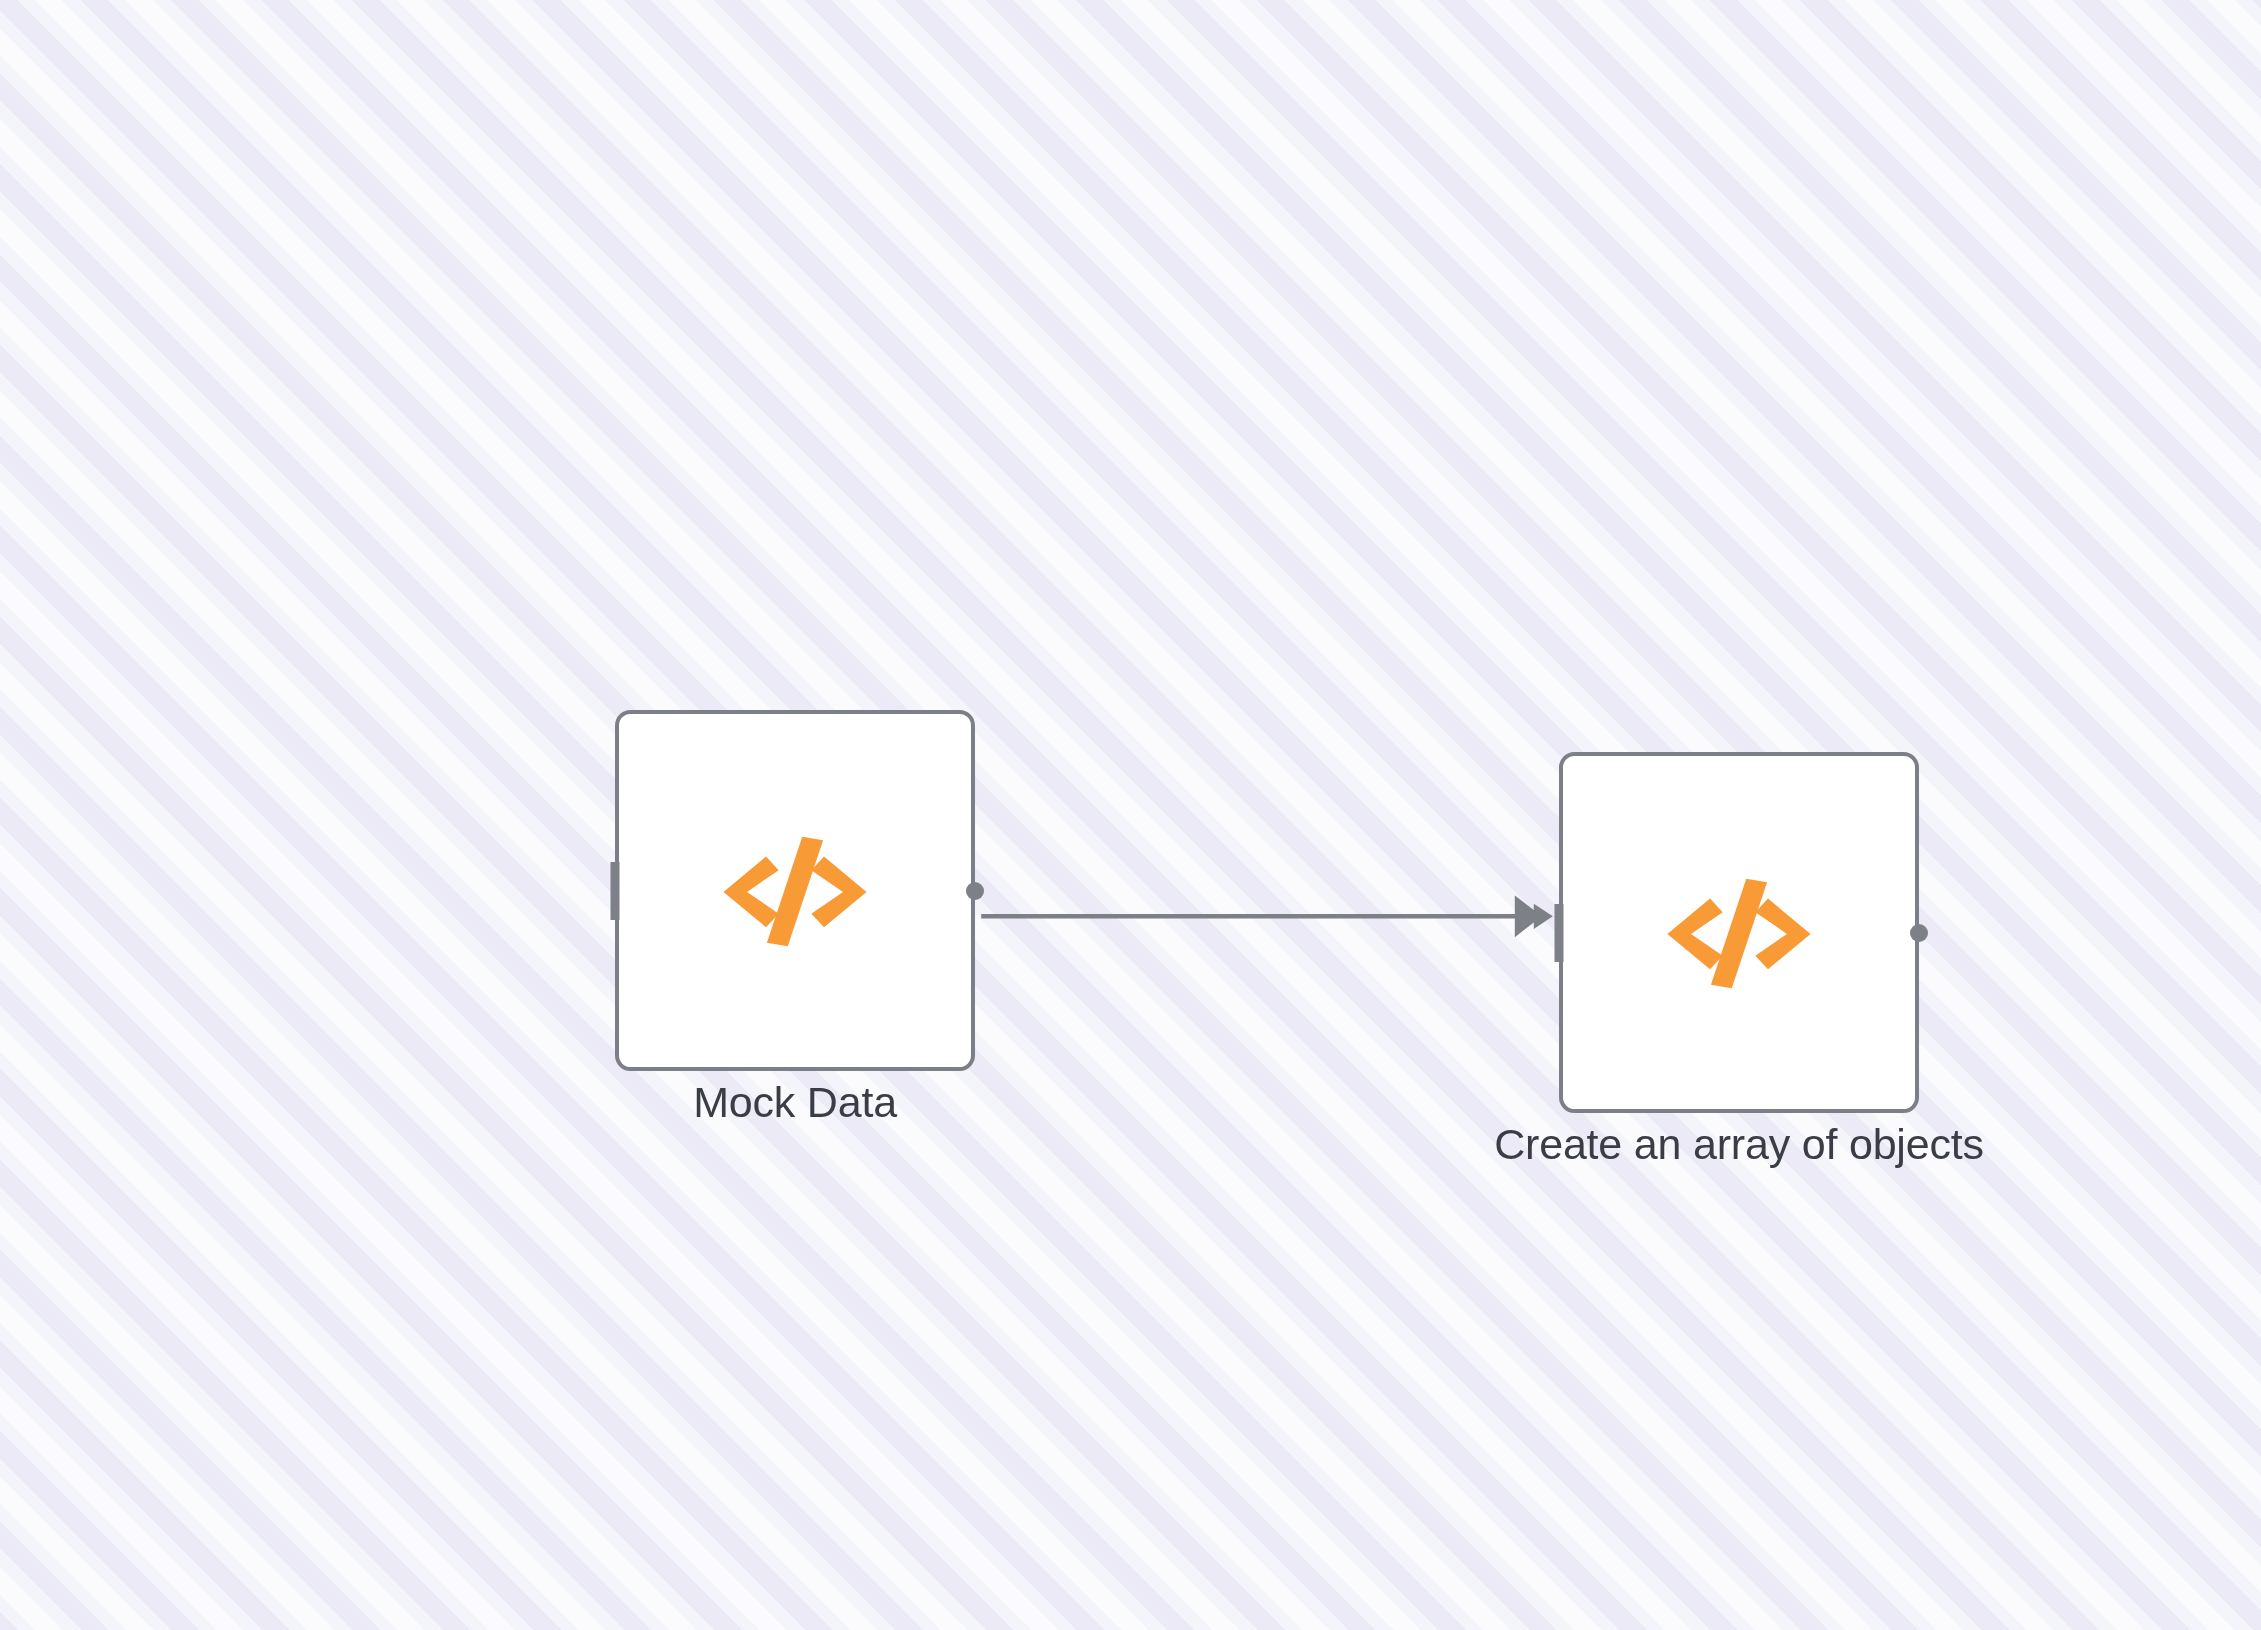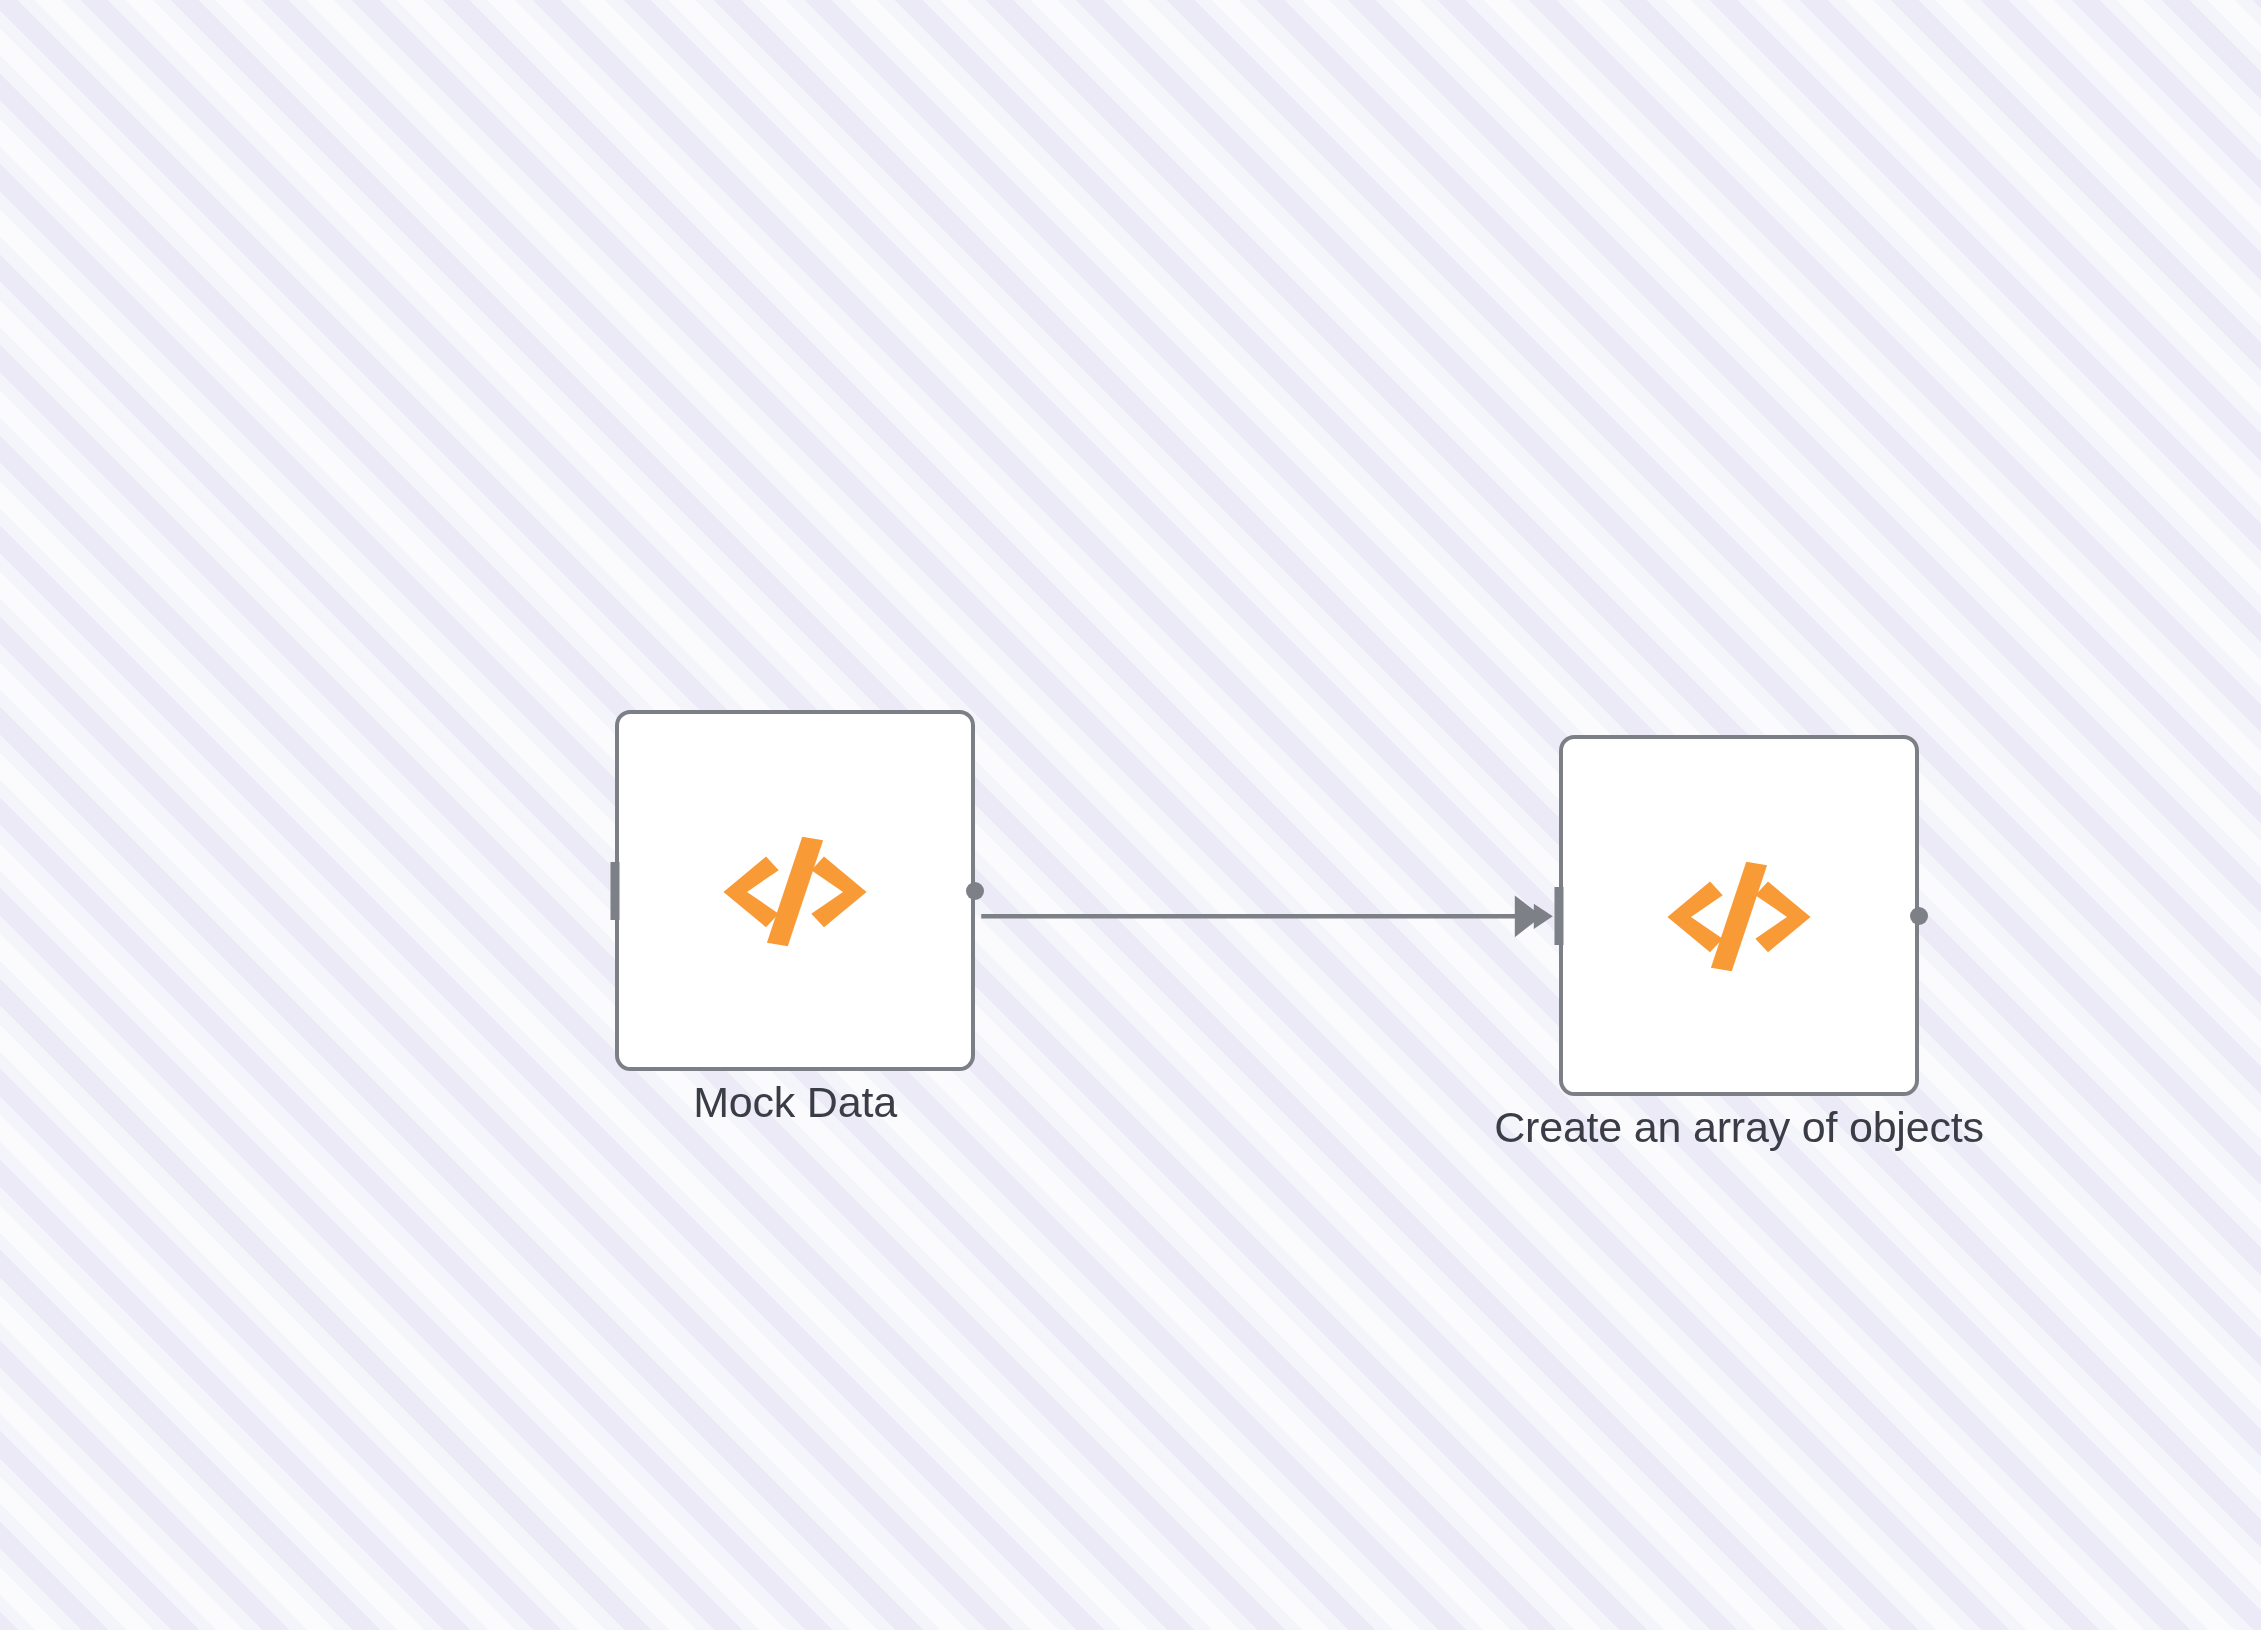--- a/index.html
+++ b/index.html
@@ -135,21 +135,21 @@
           <path d="M234 74 L206 104 L276 152 L206 200 L234 230 L328 152 Z"></path>
         </g>
       </svg>
 
       <span class="handle-source"></span>
     </div>
 
     <div class="node-label">Mock Data</div>
   </div>
 
-  <div class="node-wrap" style="left:1559px; top:735px;">
+  <div class="node-wrap" style="left:1559px; top:752px;">
 
     <div class="node-box">
 
       <span class="handle-target"></span>
 
       <svg class="node-icon" viewBox="0 0 340 300" xmlns="http://www.w3.org/2000/svg">
         <g fill="#f89a36">
           <path d="M106 74 L134 104 L64 152 L134 200 L106 230 L12 152 Z"></path>
           <path d="M186 30 L232 38 L154 272 L108 264 Z"></path>
           <path d="M234 74 L206 104 L276 152 L206 200 L234 230 L328 152 Z"></path>

